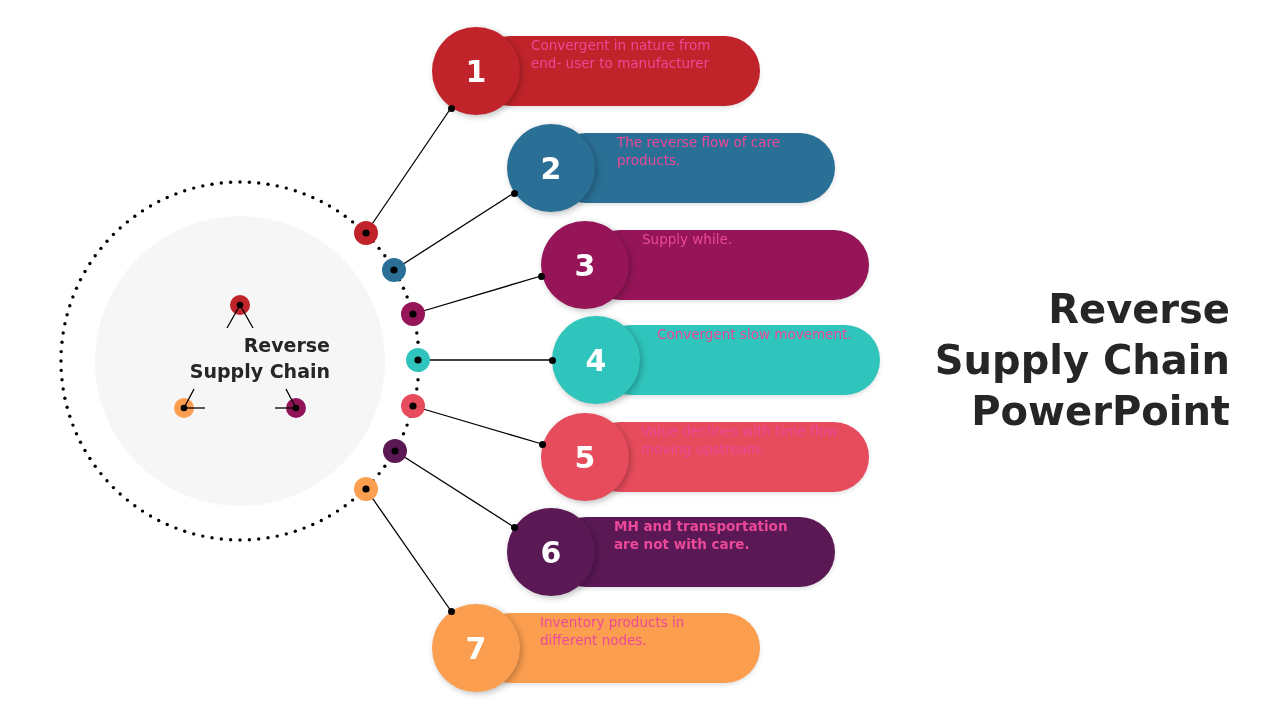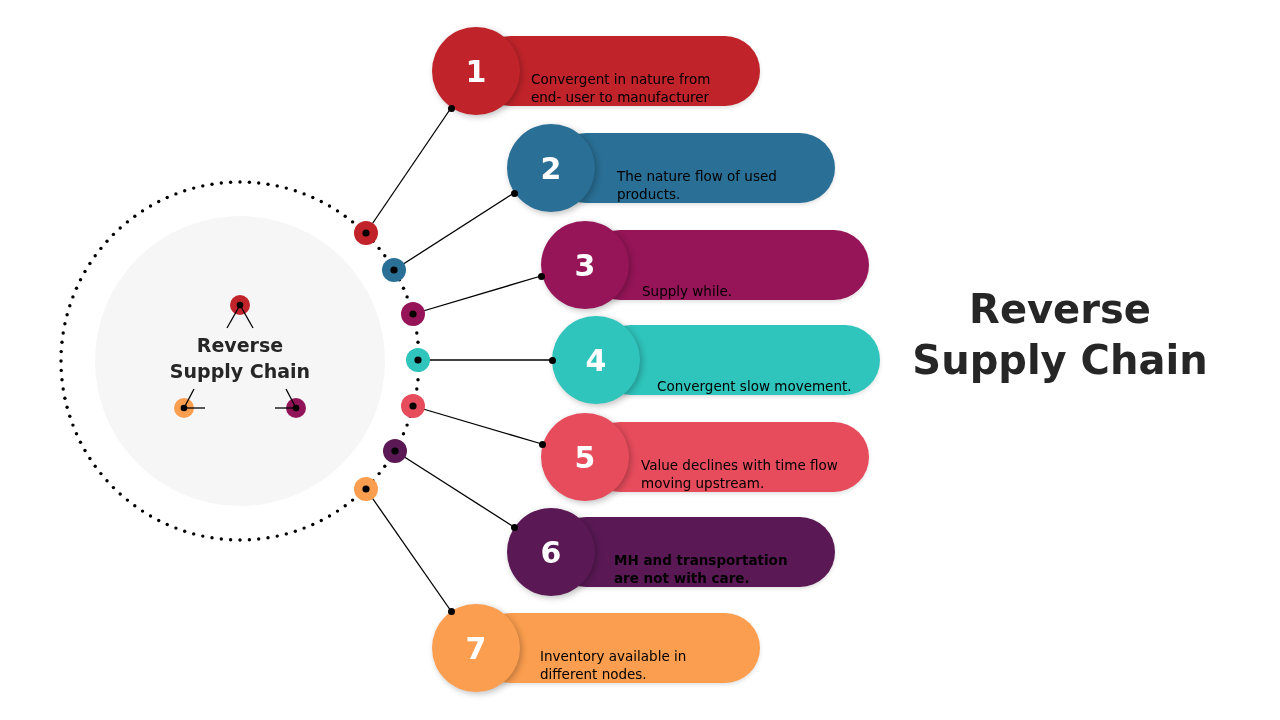--- a/index.html
+++ b/index.html
@@ -8,41 +8,41 @@
       background: #ffffff;
       font-family: "DejaVu Sans", sans-serif;
       position: relative;
     }
     #stage { position: absolute; left: 0; top: 0; width: 1280px; height: 720px; }
     .pill {
       position: absolute; height: 70px; border-radius: 35px;
       box-shadow: 0 2px 4px rgba(0,0,0,0.12);
     }
     .pill-text {
-      position: absolute; color: #000000; font-size: 13.5px; line-height: 18px;
+      position: absolute; color: #ec4899; font-size: 13.5px; line-height: 18px;
       font-family: "DejaVu Sans", sans-serif; font-weight: normal;
-      display: flex; align-items: flex-end; height: 70px;
+      display: flex; align-items: flex-start; height: 70px;
     }
     .num-circle {
       position: absolute; width: 88px; height: 88px; border-radius: 50%;
       box-shadow: 2px 2px 6px rgba(0,0,0,0.25);
       display: flex; align-items: center; justify-content: center;
       color: #ffffff; font-family: "DejaVu Sans", sans-serif; font-weight: bold; font-size: 30px;
     }
     .title {
       position: absolute; left: 890px; top: 284px; width: 340px; text-align: center;
       font-family: "DejaVu Sans", sans-serif; font-weight: bold; font-size: 40px; line-height: 51px;
       color: #262626;
     }
     .center-label {
       position: absolute; left: 150px; top: 332px; width: 180px; text-align: center;
       font-family: "DejaVu Sans", sans-serif; font-weight: bold; font-size: 19px; line-height: 26px;
       color: #262626;
     }
-    .line-span { display: block; }
+    .line-span { display: block; text-align: right; }
   </style>
 </head>
 <body>
 
 <div id="stage">
   <svg id="diagram" width="1280" height="720" style="position:absolute;left:0;top:0;">
     <circle cx="240" cy="361" r="145" fill="#f6f6f6"></circle>
     <g id="ring">
         <circle cx="419.0" cy="361.0" r="1.7" fill="#000000"></circle>
         <circle cx="418.8" cy="370.4" r="1.7" fill="#000000"></circle>
@@ -211,21 +211,21 @@
           <span>Convergent in nature from end- user to manufacturer</span>
         </div>
         <div class="num-circle" style="left: 432px; top: 27px; background: rgb(192, 36, 42);">
           <span>1</span>
         </div>
       </div>
       <div style="position: absolute; width: 7px; height: 7px; border-radius: 50%; background: rgb(0, 0, 0); left: 447.5px; top: 104.5px;"></div>
       <div>
         <div class="pill" style="left: 551px; top: 133px; width: 284px; background: rgb(42, 111, 149);"></div>
         <div class="pill-text" style="left: 617px; top: 133px; width: 196px;">
-          <span>The nature flow of used products.</span>
+          <span>The reverse flow of care products.</span>
         </div>
         <div class="num-circle" style="left: 507px; top: 124px; background: rgb(42, 111, 149);">
           <span>2</span>
         </div>
       </div>
       <div style="position: absolute; width: 7px; height: 7px; border-radius: 50%; background: rgb(0, 0, 0); left: 510.5px; top: 189.5px;"></div>
       <div>
         <div class="pill" style="left: 585px; top: 230px; width: 284px; background: rgb(149, 21, 88);"></div>
         <div class="pill-text" style="left: 642px; top: 230px; width: 205px;">
           <span>Supply while.</span>
@@ -261,31 +261,32 @@
           <span>MH and transportation are not with care.</span>
         </div>
         <div class="num-circle" style="left: 507px; top: 508px; background: rgb(90, 25, 85);">
           <span>6</span>
         </div>
       </div>
       <div style="position: absolute; width: 7px; height: 7px; border-radius: 50%; background: rgb(0, 0, 0); left: 510.5px; top: 523.5px;"></div>
       <div>
         <div class="pill" style="left: 476px; top: 613px; width: 284px; background: rgb(251, 158, 79);"></div>
         <div class="pill-text" style="left: 540px; top: 613px; width: 198px;">
-          <span>Inventory available in different nodes.</span>
+          <span>Inventory products in different nodes.</span>
         </div>
         <div class="num-circle" style="left: 432px; top: 604px; background: rgb(251, 158, 79);">
           <span>7</span>
         </div>
       </div>
       <div style="position: absolute; width: 7px; height: 7px; border-radius: 50%; background: rgb(0, 0, 0); left: 447.5px; top: 607.5px;"></div>
     </div>
 
   <div class="center-label">
     <span class="line-span">Reverse</span>
     <span class="line-span">Supply  Chain</span>
   </div>
 
   <div class="title">
     <span class="line-span">Reverse</span>
     <span class="line-span">Supply Chain</span>
+    <span class="line-span">PowerPoint</span>
   </div>
 </div>
 
 </body></html>

